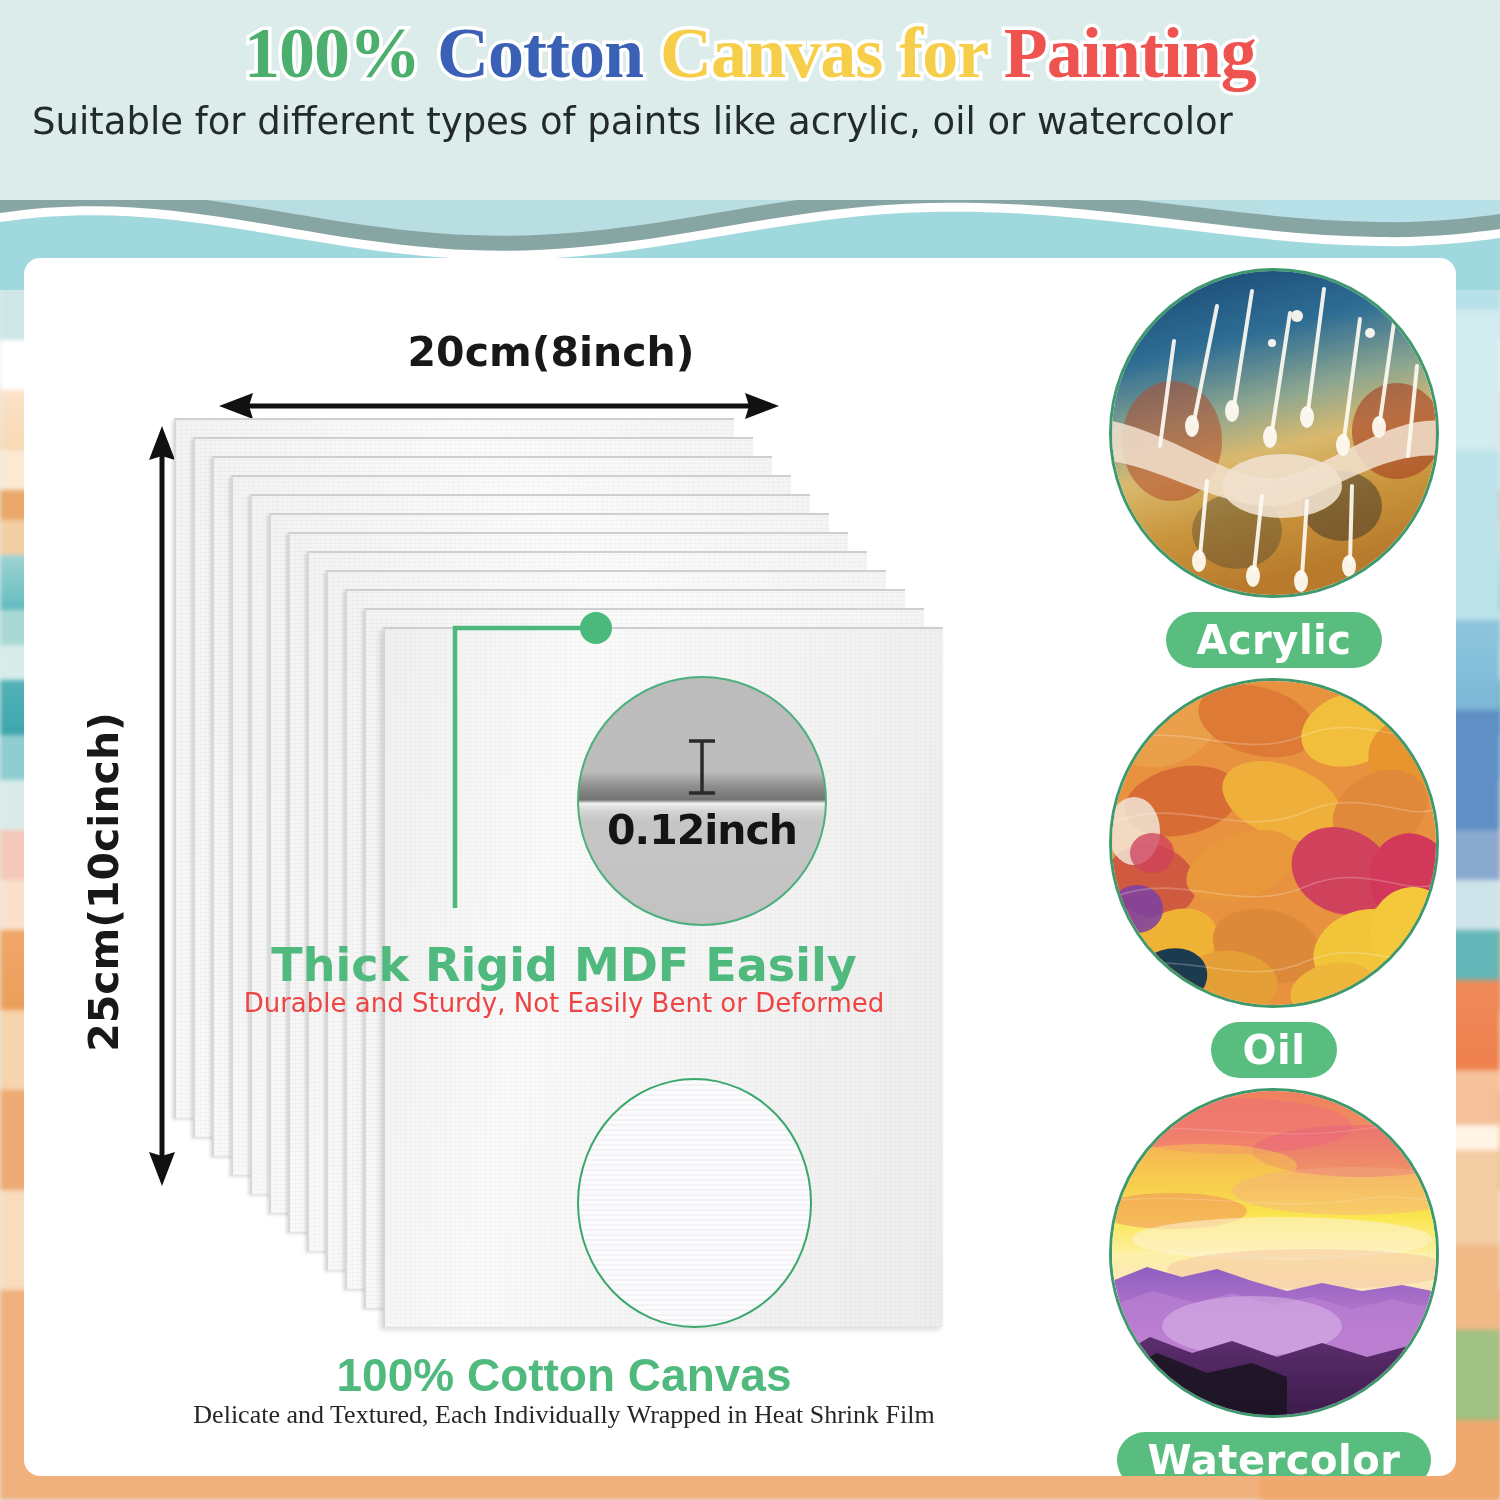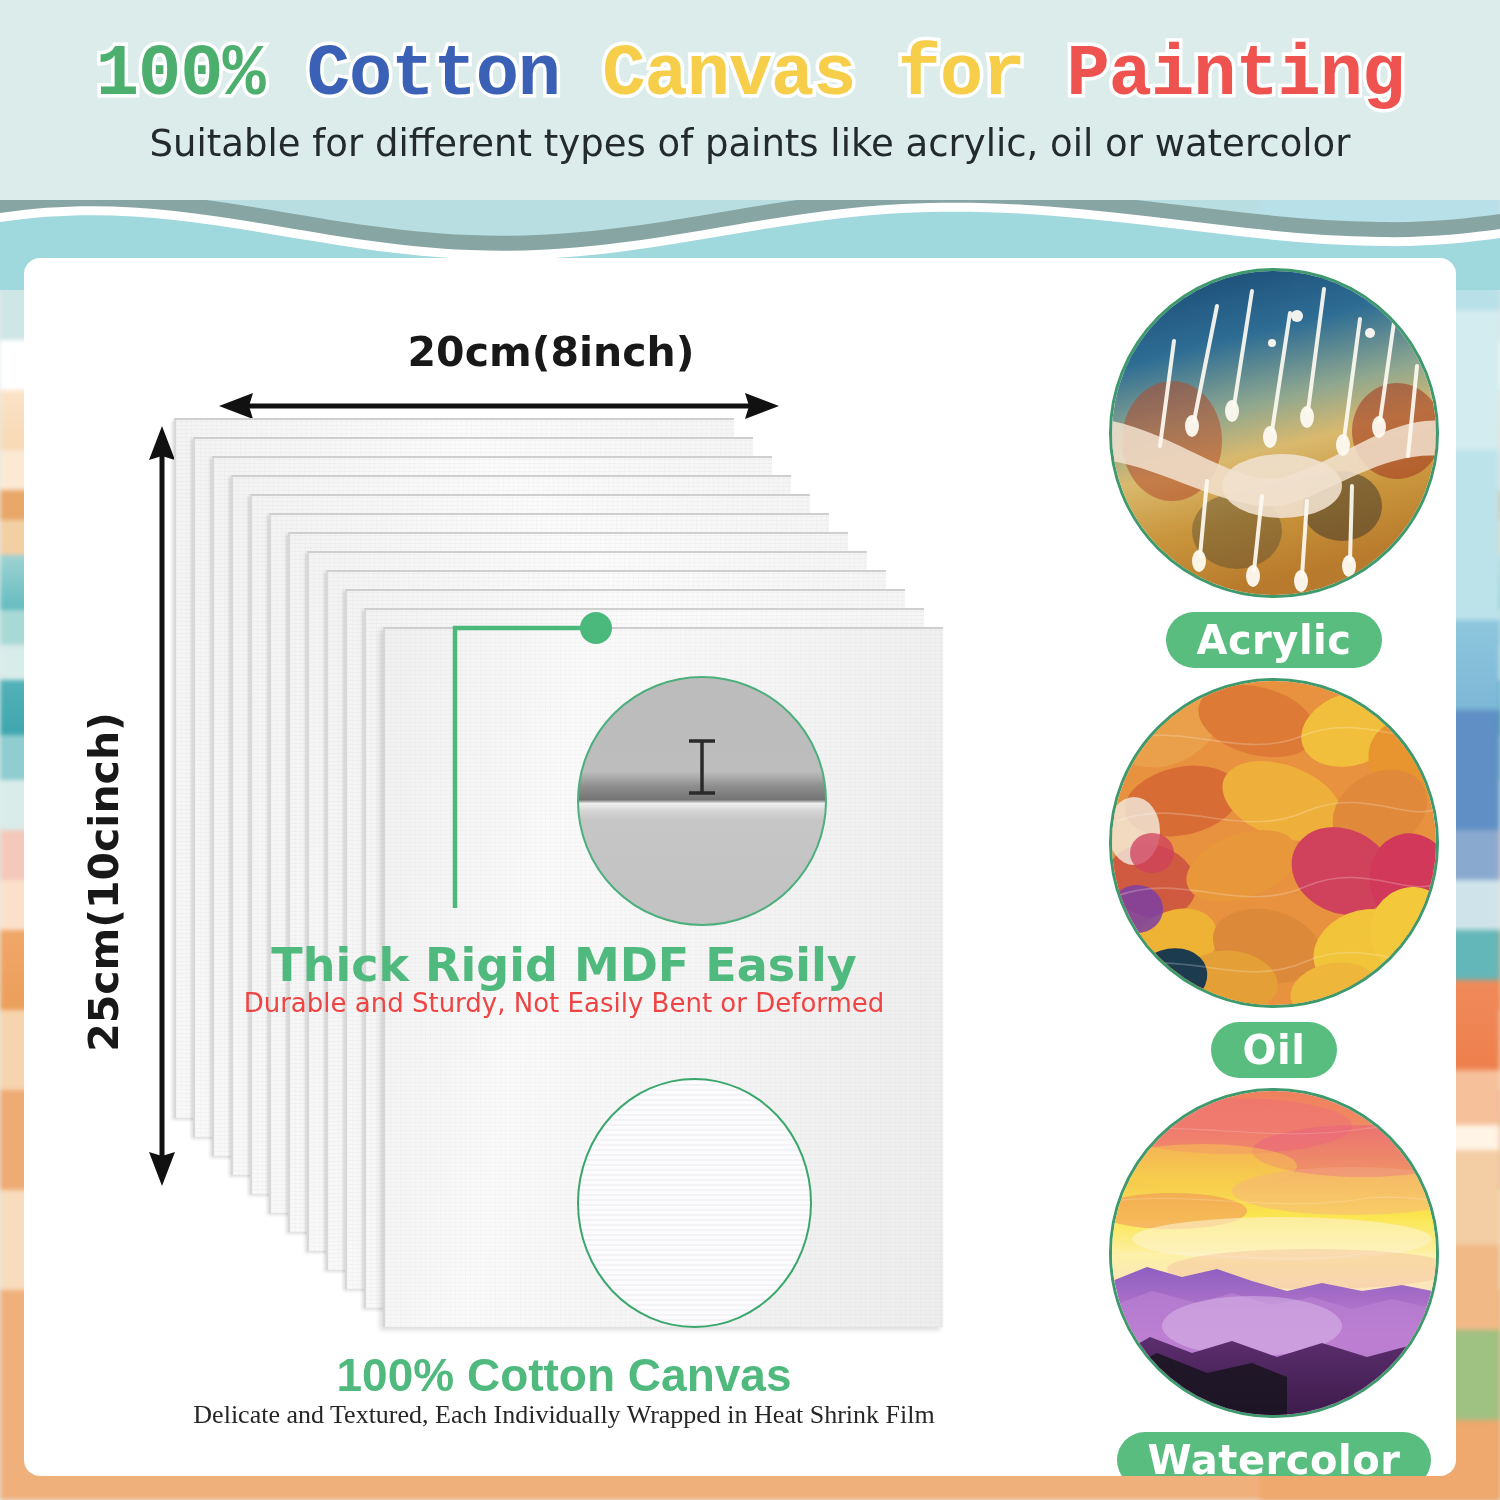--- a/index.html
+++ b/index.html
@@ -66,40 +66,41 @@
   }
 
   
   .header {
     position:absolute; left:0; top:0; width:1500px; height:200px;
     background:#dceceb;
     z-index:5;
   }
   .title {
     text-align:center;
-    margin-top:38px;
+    margin-top:16px;
     font-size:72px;
     font-weight:bold;
     letter-spacing:-1px;
     line-height:1.05;
-    font-family:Liberation Mono, monospace;
+    font-family:Liberation Serif, serif;
     white-space:nowrap;
   }
   .title span {
     -webkit-text-stroke:7px #ffffff;
     paint-order: stroke fill;
   }
   .subtitle {
-    text-align:center;
+    text-align:left;
     margin-top:8px;
     font-size:37px;
     color:#222a2e;
     font-family:"DejaVu Sans", sans-serif;
     font-weight:500;
     white-space:nowrap;
+    padding-left:32px;
   }
 
   
   .wave-band {
     position:absolute; left:0; top:180px; width:1500px; height:110px;
     z-index:4;
   }
 
   
   .card {
@@ -321,20 +322,21 @@
       <path d="M11,300 L11,20 L150,20" fill="none" stroke="#4bb87c" stroke-width="4.5"></path>
       <circle cx="152" cy="20" r="16" fill="#4bb87c"></circle>
     </svg>
 
     <div class="mdf-circle">
       <svg class="mdf-ibeam" viewBox="0 0 34 58">
         <line x1="4" y1="3" x2="30" y2="3" stroke="#2a2a2a" stroke-width="3.5"></line>
         <line x1="17" y1="3" x2="17" y2="55" stroke="#2a2a2a" stroke-width="3.5"></line>
         <line x1="4" y1="55" x2="30" y2="55" stroke="#2a2a2a" stroke-width="3.5"></line>
       </svg>
+      <div class="mdf-text">0.12inch</div>
     </div>
 
     <div class="mid-title">Thick Rigid MDF Easily</div>
     <div class="mid-sub">Durable and Sturdy, Not Easily Bent or Deformed</div>
 
     <div class="cotton-circle"></div>
 
     <div class="bot-title">100% Cotton Canvas</div>
     <div class="bot-sub">Delicate and Textured, Each Individually Wrapped in Heat Shrink Film</div>
 

